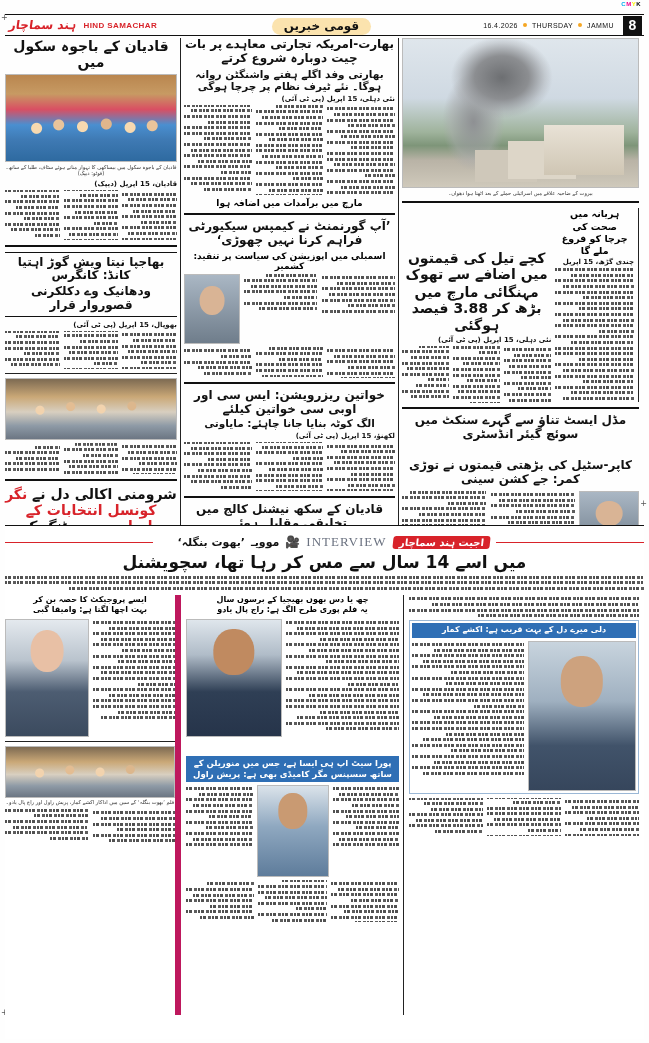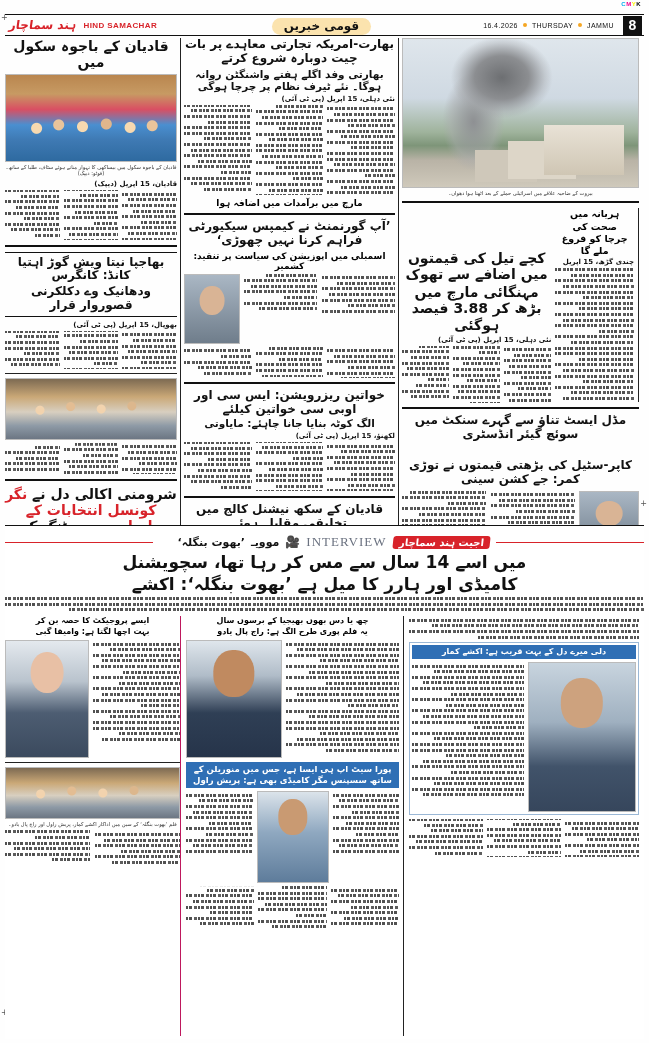--- a/index.html
+++ b/index.html
@@ -702,31 +702,30 @@
     <div class="iv-banner">
       <span class="iv-tag"></span>
       <span class="iv-movie">’بھوت بنگلہ‘</span>
       <span class="iv-movie">موویـ</span>
       <span class="iv-cam">🎥</span>
       <span class="iv-word">INTERVIEW</span>
       <span class="iv-brand">اجیت ہند سماچار</span>
     </div>
 
     <div class="hl hl-xl">میں اسے 14 سال سے مس کر رہا تھا، سچویشنل</div>
-    <div class="hl hl-xl" style="margin-top:2px">کامیڈی اور ہارر کا میل ہے ’بھوت بنگلہ‘: اکشے</div>
 
     <div class="txt" style="margin-top:3px">
       <div class="ln"></div>
         <div class="ln"></div>
         <div class="ln s90"></div>
     </div>
 
     <div style="display:flex;gap:5px;margin-top:5px;height:420px">
 
-      <div style="width:176px;border-right:1px solid #be185d;">
+      <div style="width:176px;border-right:6px solid #be185d;">
         <div class="stack-head" style="font-size:8px">ایسے پروجیکٹ کا حصہ بن کر</div>
         <div class="stack-head" style="font-size:8px">بہت اچھا لگتا ہے: وامیقا گبی</div>
         <div style="display:flex;gap:4px;margin-top:3px">
           <div style="width:84px">
             <div class="photo photo-girl"></div>
           </div>
           <div class="txt" style="flex:1">
             <div class="ln"></div>
               <div class="ln s80"></div>
               <div class="ln"></div>
@@ -790,21 +789,21 @@
               <div class="ln s80"></div>
               <div class="ln"></div>
               <div class="ln"></div>
             <div class="ln s70"></div>
               <div class="ln s90"></div>
               <div class="ln"></div>
               <div class="ln s65"></div>
           </div>
         </div>
 
-        <div class="iv-head wide" style="margin-top:4px">پورا سیٹ اپ ہی ایسا ہے، جس میں منوریلن کے ساتھ سسپنس مگر کامیڈی بھی ہے: پریش راول</div>
+        <div class="iv-head wide" style="margin-top:19px">پورا سیٹ اپ ہی ایسا ہے، جس میں منوریلن کے ساتھ سسپنس مگر کامیڈی بھی ہے: پریش راول</div>
         <div style="display:flex;gap:4px;margin-top:3px">
           <div class="txt" style="flex:1">
             <div class="ln"></div>
               <div class="ln s80"></div>
               <div class="ln"></div>
               <div class="ln s90"></div>
             <div class="ln"></div>
               <div class="ln s65"></div>
               <div class="ln"></div>
               <div class="ln s70"></div>

